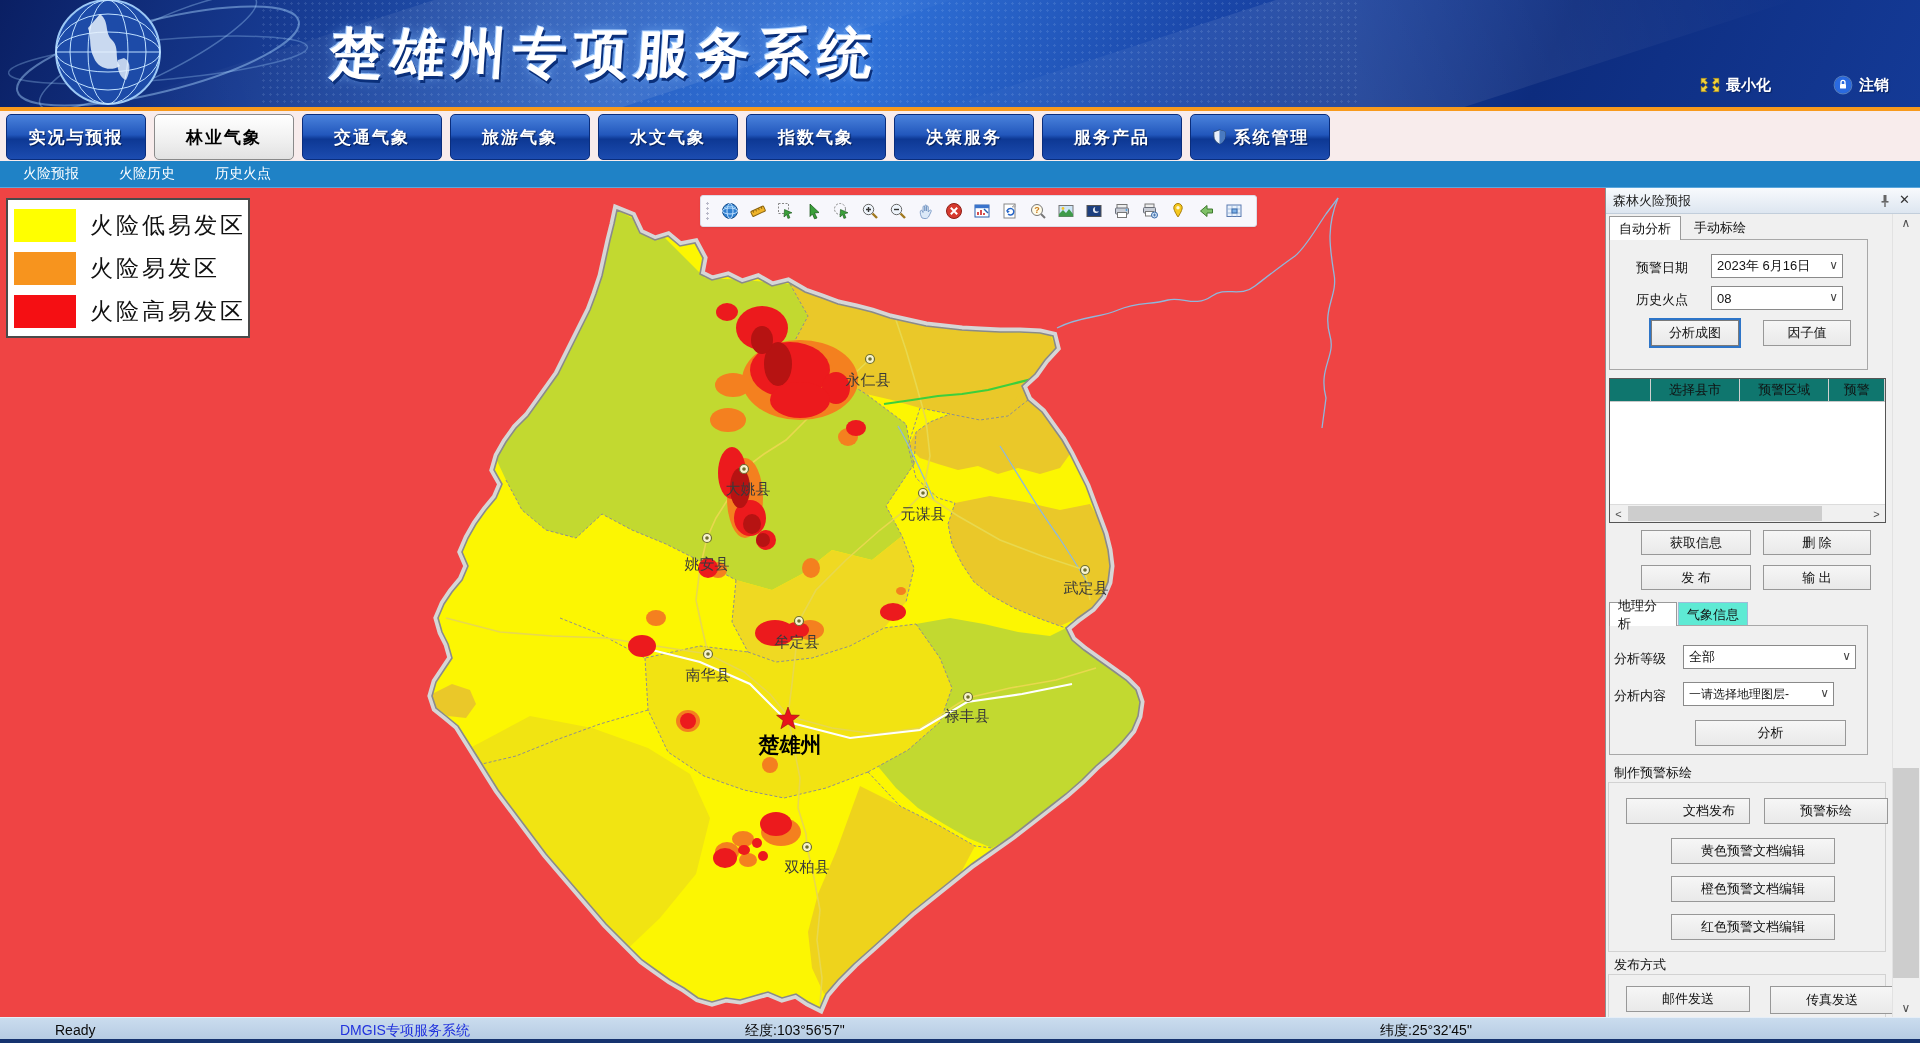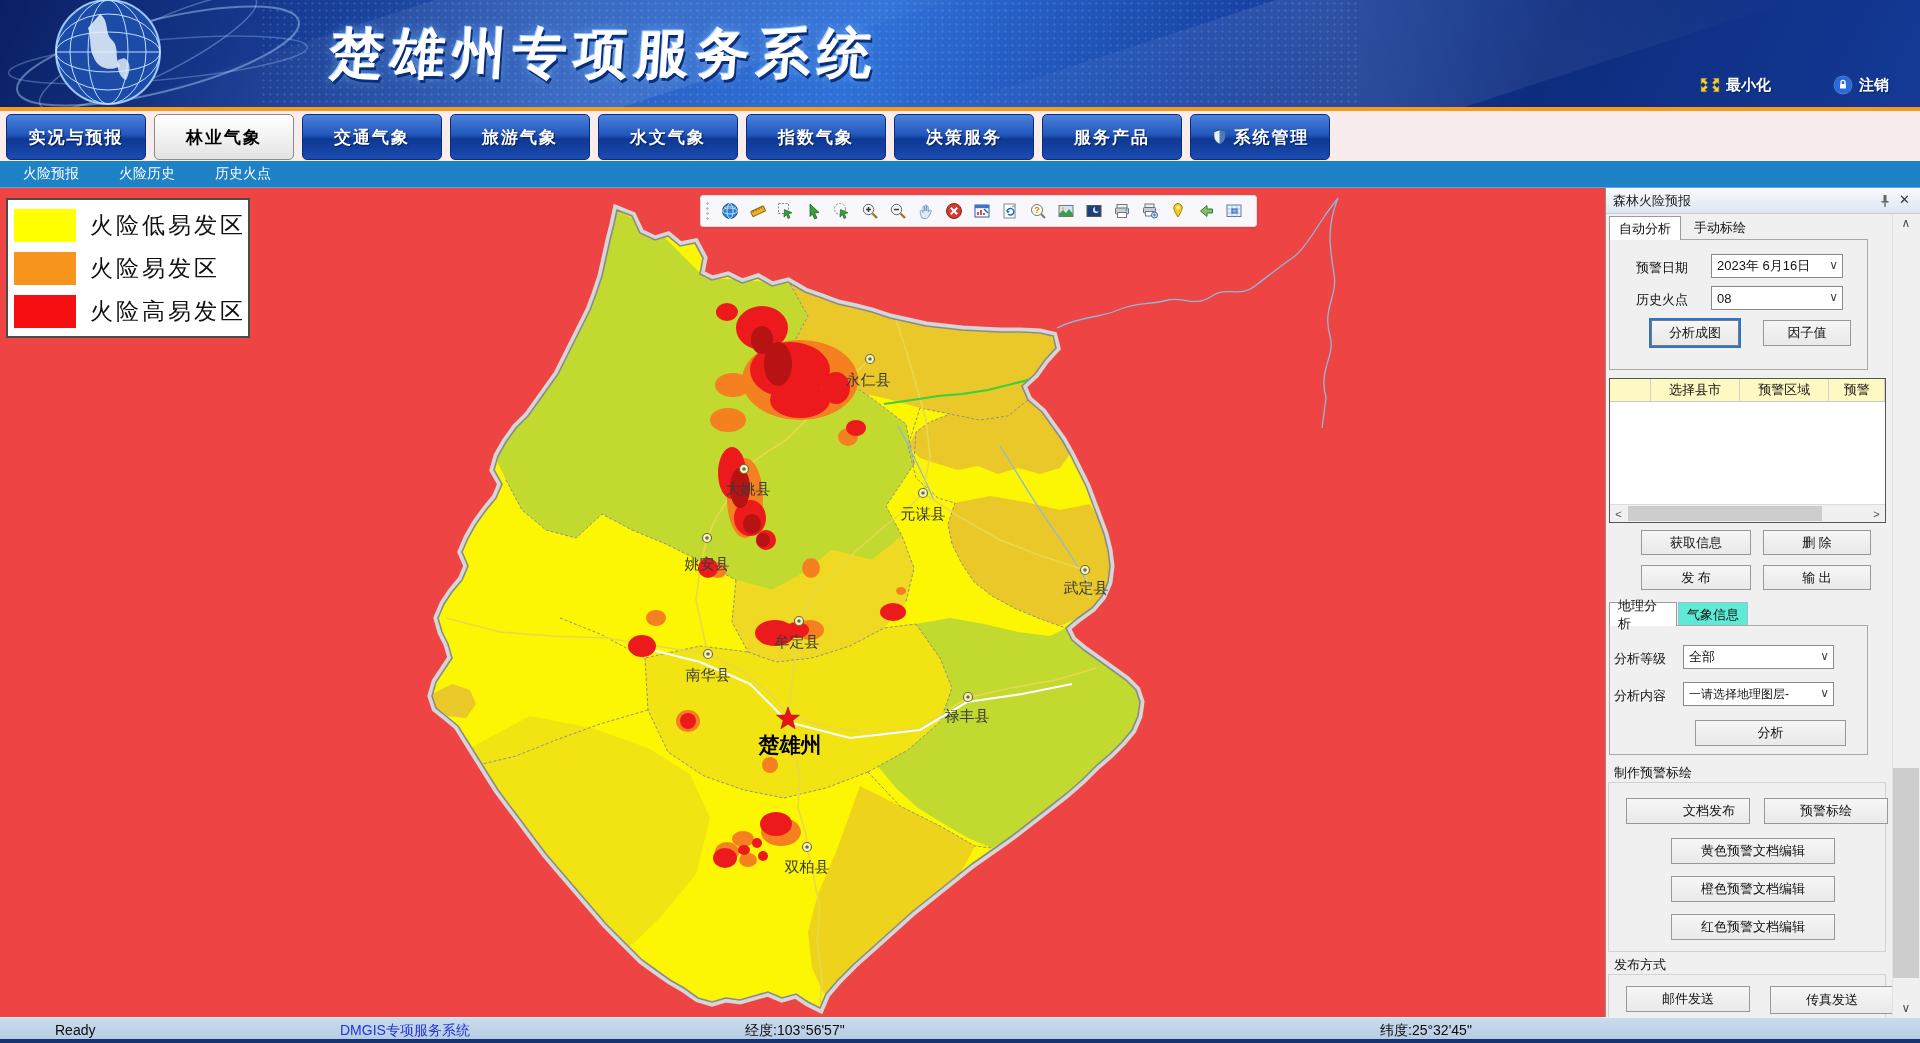--- a/index.html
+++ b/index.html
@@ -63,21 +63,21 @@
     display:flex;align-items:center;padding:0 20px 0 5px;font-size:13px;cursor:pointer;white-space:nowrap;overflow:hidden;}
   .combo .chev{position:absolute;right:4px;top:3px;color:#444;font-size:12px;}
   .win-btn{position:absolute;background:linear-gradient(#f6f6f6,#e9e9e9);border:1px solid #989898;
     display:flex;align-items:center;justify-content:center;font-size:13px;color:#111;cursor:pointer;box-sizing:border-box;margin-left:12px;}
   .win-btn.focused{border:1px solid #7a7a7a;outline:2px solid #2e75c8;}
   .groupbox{position:absolute;border:1px solid #d2d2d2;box-sizing:border-box;}
   .group-label{position:absolute;font-size:13px;color:#111;background:#f0f0f0;padding:0 3px;}
 
   
   #ptable{left:3px;top:190px;width:277px;height:145px;background:#fff;border:1px solid #555;box-sizing:border-box;}
-  #ptable .thead{display:flex;height:22px;border-bottom:1px solid #c8c8c8;background:#fef9c3;}
+  #ptable .thead{display:flex;height:22px;border-bottom:1px solid #c8c8c8;background:#0f766e;}
   #ptable .th{border-right:1px solid #d0d0d0;display:flex;align-items:center;justify-content:center;
     font-size:13px;color:#111;box-sizing:border-box;overflow:hidden;white-space:nowrap;}
   #ptable .tbody{height:86px;background:#fff;}
   .hscroll{position:absolute;left:0;bottom:0;width:100%;height:17px;background:#f0f0f0;border-top:1px solid #dcdcdc;}
   .hscroll .arr{position:absolute;top:0;width:17px;height:17px;display:flex;align-items:center;justify-content:center;
     font-size:11px;color:#505050;background:#f0f0f0;cursor:pointer;}
   .hscroll .thumb{position:absolute;top:1px;left:18px;width:194px;height:15px;background:#cdcdcd;cursor:pointer;}
 
   
   #vscroll{left:286px;top:26px;width:26px;height:803px;background:#f0f0f0;border-left:1px solid #e2e2e2;}
@@ -508,21 +508,21 @@
   <div class="win-btn" style="left:23px;top:342px;width:110px;height:25px;">获取信息</div>
   <div class="win-btn" style="left:145px;top:342px;width:108px;height:25px;">删 除</div>
   <div class="win-btn" style="left:23px;top:377px;width:110px;height:25px;">发 布</div>
   <div class="win-btn" style="left:145px;top:377px;width:108px;height:25px;">输 出</div>
 
   <div class="ptab active" style="left:3px;top:414px;width:68px;">地理分析</div>
   <div class="ptab" style="left:72px;top:414px;width:70px;background:#5eead4;border:1px solid #9cbcd8;border-bottom:none;">气象信息</div>
   <div class="page" style="left:3px;top:437px;width:259px;height:130px;"></div>
 
   <div class="lab" style="left:8px;top:462px;">分析等级</div>
-  <div class="combo" style="left:77px;top:457px;width:151px;">
+  <div class="combo" style="left:77px;top:457px;width:173px;">
     <span>全部</span>
       <span class="chev">∨</span>
   </div>
   <div class="lab" style="left:8px;top:499px;">分析内容</div>
   <div class="combo" style="left:77px;top:494px;width:151px;font-size:12px;">
     <span>一请选择地理图层-</span>
       <span class="chev">∨</span>
   </div>
   <div class="win-btn" style="left:77px;top:532px;width:151px;height:26px;">分析</div>
 

